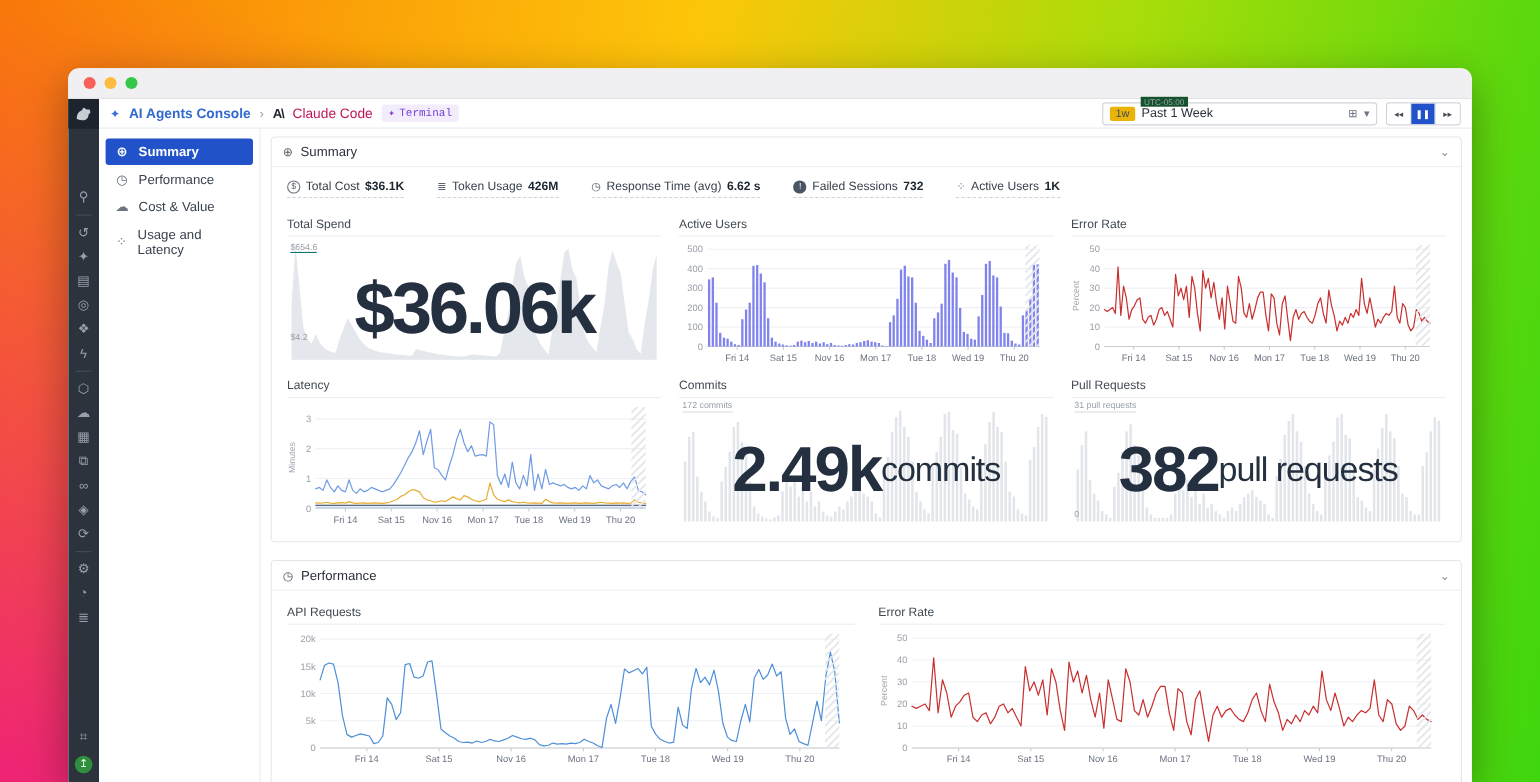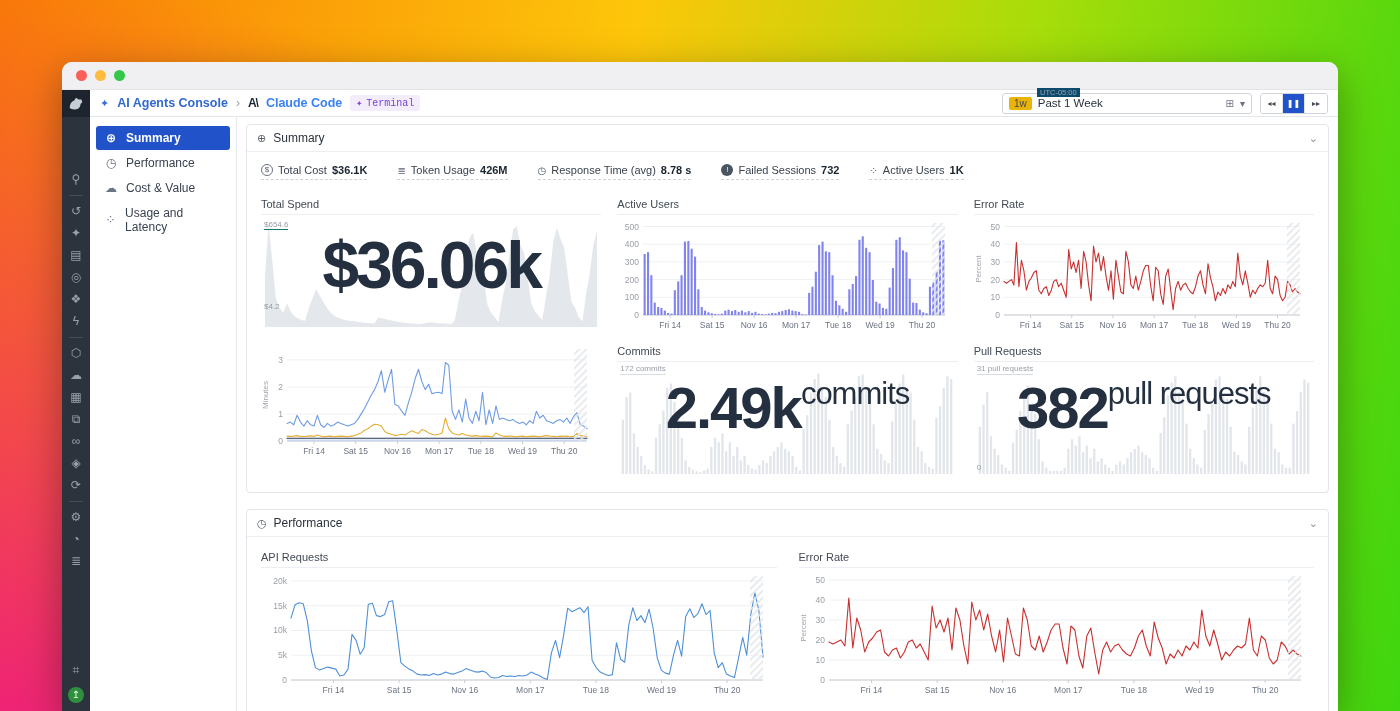--- a/index.html
+++ b/index.html
@@ -21,25 +21,25 @@
   [data-name="rail-divider"]{height:1px;width:14px;background:#454d58;margin:4px auto;padding:0}
   .rail-bottom{margin-top:auto;margin-bottom:8px;display:flex;flex-direction:column;align-items:center;gap:6px}
   [data-name="upgrade-icon"]{background:#2f8f3f;color:#eaffea;border-radius:50%;width:16px;height:16px;line-height:16px;font-size:10px}
   
   .main{flex:1;display:flex;flex-direction:column;min-width:0}
   .appheader{height:27px;background:#fff;border-bottom:1px solid #e4e6ea;display:flex;align-items:center;padding:0 10px;gap:8px;flex-shrink:0}
   .bc-spark{color:#3b6fd8;font-size:11px}
   .bc-link{color:#3169d0;font-size:12.5px;font-weight:600;cursor:pointer}
   .bc-sep{color:#9aa0a8;font-size:12px}
   .bc-logo{font-weight:700;font-size:12px;color:#1b2530;letter-spacing:-1px}
-  .bc-cur{color:#3b82f6;font-size:12.5px;font-weight:700}
+  .bc-cur{color:#be185d;font-size:12.5px;font-weight:400}
   .tag{background:#f2ecfb;color:#7a3fd8;font-family:"Liberation Mono",monospace;font-size:10px;padding:2px 6px;border-radius:3px;display:flex;gap:4px;align-items:center;cursor:pointer}
   .spacer{flex:1}
   .timewrap{position:relative;display:flex;align-items:center;border:1px solid #cfd4da;border-radius:3px;height:21px;padding:0 6px;gap:6px;width:250px;cursor:pointer}
-  .tz{position:absolute;top:-6px;left:34px;background:#0c4a6e;font-size:7.5px;color:#9aa0a8;padding:0 3px}
+  .tz{position:absolute;top:-6px;left:34px;background:#14532d;font-size:7.5px;color:#9aa0a8;padding:0 3px}
   .tchip{background:#eab308;border-radius:2px;font-size:10px;color:#434a54;padding:1px 5px}
   .tlabel{font-size:11.5px;color:#2b323c;flex:1}
   .tico{color:#6b7280;font-size:10px}
   .navbtns{display:flex;border:1px solid #cfd4da;border-radius:3px;overflow:hidden;height:21px}
   .navbtn{width:22px;font-size:8px;color:#434a54;background:#fff;display:flex;align-items:center;justify-content:center;cursor:pointer;border-right:1px solid #e0e3e7}
   .navbtn:last-child{border-right:none}
   .navbtn.active{background:#2152c9;color:#fff}
   
   .appbody{display:flex;flex:1;min-height:0}
   .nav{width:147px;border-right:1px solid #e7e9ec;padding-top:8px;flex-shrink:0;background:#fff}
@@ -60,21 +60,21 @@
   [data-name="total-cost-icon"]{border:1px solid #6b7280;border-radius:50%;width:12px;height:12px;font-size:8px;line-height:10px;text-align:center}
   [data-name="failed-sessions-icon"]{background:#4a5563;color:#fff;border-radius:50%;width:12px;height:12px;font-size:8px;line-height:12px;text-align:center}
   .chip-label{font-size:11px;color:#39424e}
   .chip-value{font-size:11px;color:#1b2530;font-weight:700}
   .charts{display:grid;grid-template-columns:repeat(3,1fr);column-gap:16px;row-gap:10px;padding:10px 14px 14px}
   .charts2{display:grid;grid-template-columns:repeat(2,1fr);column-gap:22px;padding:10px 14px 14px}
   .cell-title{font-size:11px;color:#424a54;padding:4px 0 4px;border-bottom:1px solid #edeef1;margin-bottom:0}
   .plot{position:relative;height:116px}
   .charts2 .plot{height:128px}
   .plot svg{display:block;position:absolute;inset:0}
-  .bignum{position:absolute;inset:0;display:flex;align-items:flex-start;justify-content:center;padding-top:14px;pointer-events:none}
+  .bignum{position:absolute;inset:0;display:flex;align-items:center;justify-content:center;padding-top:14px;pointer-events:none}
   .big-v{font-weight:800;color:#243040;letter-spacing:-2px;line-height:1.1}
   .big-s{font-weight:400;color:#243040;letter-spacing:-1px}
   [data-name="total-spend-chart"] .big-v{font-size:66px;letter-spacing:-3px}
   [data-name="commits-chart"] .big-v,[data-name="pull-requests-chart"] .big-v{font-size:58px}
   [data-name="commits-chart"] .big-s,[data-name="pull-requests-chart"] .big-s{font-size:31px}
   .top-label{position:absolute;top:2px;left:3px;font-size:8px;color:#98a0a9;border-bottom:1px solid #d9dce1;padding-bottom:1px;pointer-events:none}
   .bottom-label{position:absolute;bottom:6px;left:3px;font-size:8px;color:#98a0a9;pointer-events:none}
   .corner-t{position:absolute;top:5px;left:3px;font-size:8px;color:#98a0a9;border-bottom:1px solid #0f766e;pointer-events:none}
   .corner-b{position:absolute;bottom:20px;left:3px;font-size:8px;color:#98a0a9;pointer-events:none}
 </style>
@@ -180,21 +180,21 @@
                   <span class="chip-value">$36.1K</span>
                 </div>
                 <div class="chip" data-name="chip-token-usage">
                   <span class="chip-ico" data-name="token-usage-icon">≣</span>
                   <span class="chip-label">Token Usage</span>
                   <span class="chip-value">426M</span>
                 </div>
                 <div class="chip" data-name="chip-response-time">
                   <span class="chip-ico" data-name="response-time-icon">◷</span>
                   <span class="chip-label">Response Time (avg)</span>
-                  <span class="chip-value">8.78 s</span>
+                  <span class="chip-value">6.62 s</span>
                 </div>
                 <div class="chip" data-name="chip-failed-sessions">
                   <span class="chip-ico" data-name="failed-sessions-icon">!</span>
                   <span class="chip-label">Failed Sessions</span>
                   <span class="chip-value">732</span>
                 </div>
                 <div class="chip" data-name="chip-active-users">
                   <span class="chip-ico" data-name="active-users-icon">⁘</span>
                   <span class="chip-label">Active Users</span>
                   <span class="chip-value">1K</span>
@@ -380,20 +380,21 @@
                       <defs>
                         <pattern id="hp1" width="5" height="5" patternUnits="userSpaceOnUse" patternTransform="rotate(45)">
                           <rect width="1.6" height="5" fill="#e3e6ea"></rect>
                         </pattern>
                       </defs>
                       <rect x="313" y="8" width="13" height="92" fill="url(#hp1)"></rect>
                     </svg>
                   </div>
               </div>
               <div class="cell">
+                <div class="cell-title" data-name="chart-title">Latency</div>
                 <div class="plot" data-name="latency-chart">
                     <svg viewBox="0 0 340 116" width="340" height="116">
                       <line x1="26" y1="100" x2="326" y2="100" stroke="#eef0f3" stroke-width="1"></line>
                       <text x="22" y="103" text-anchor="end" fill="#9aa0a8" font-size="8.5" font-family="Liberation Sans, sans-serif">0</text>
                       <line x1="26" y1="72.94117647058823" x2="326" y2="72.94117647058823" stroke="#eef0f3" stroke-width="1"></line>
                       <text x="22" y="75.94117647058823" text-anchor="end" fill="#9aa0a8" font-size="8.5" font-family="Liberation Sans, sans-serif">1</text>
                       <line x1="26" y1="45.88235294117647" x2="326" y2="45.88235294117647" stroke="#eef0f3" stroke-width="1"></line>
                       <text x="22" y="48.88235294117647" text-anchor="end" fill="#9aa0a8" font-size="8.5" font-family="Liberation Sans, sans-serif">2</text>
                       <line x1="26" y1="18.82352941176471" x2="326" y2="18.82352941176471" stroke="#eef0f3" stroke-width="1"></line>
                       <text x="22" y="21.82352941176471" text-anchor="end" fill="#9aa0a8" font-size="8.5" font-family="Liberation Sans, sans-serif">3</text>

